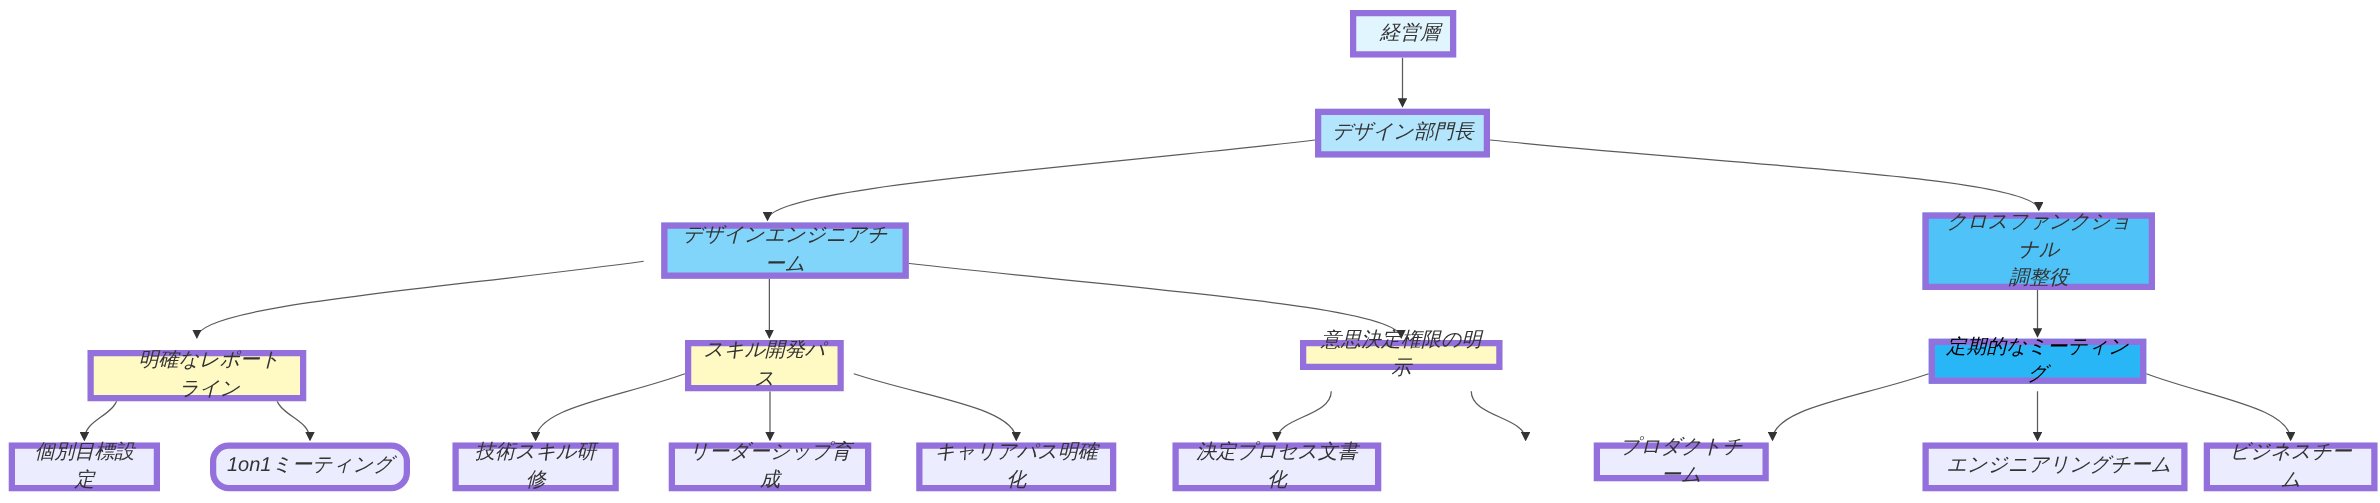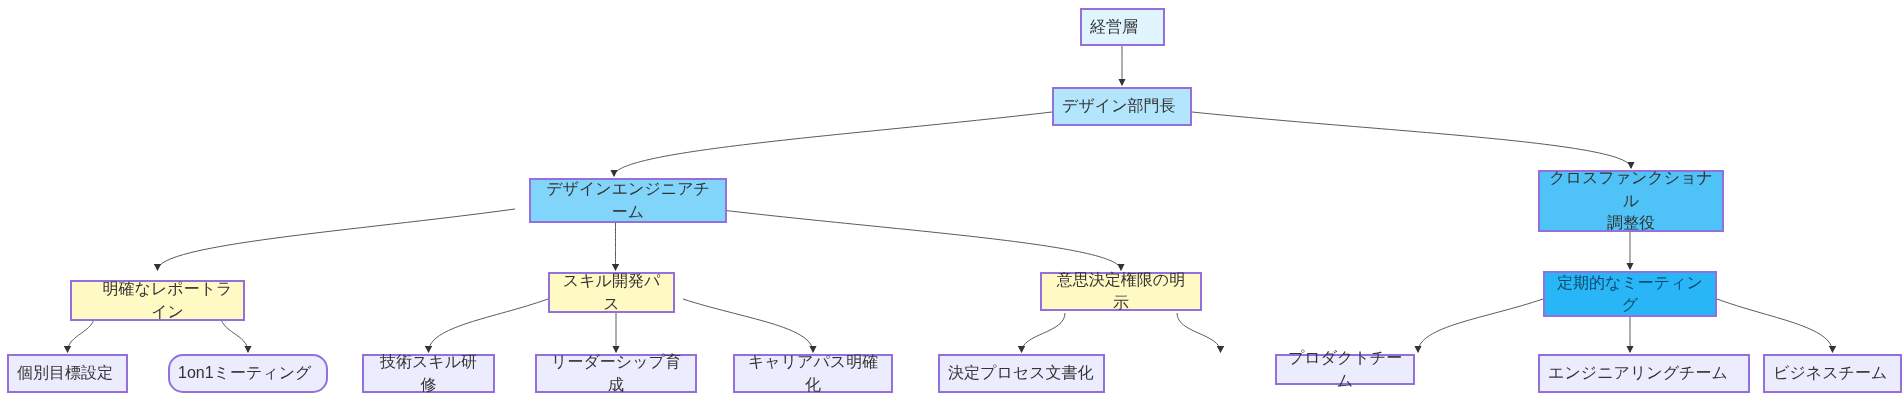--- a/index.html
+++ b/index.html
@@ -23,26 +23,27 @@
     width: 1904px;
     height: 402px;
   }
   .edge {
     fill: none;
     stroke-width: 1;
   }
   .node {
     position: absolute;
     box-sizing: border-box;
-    border: 2px solid #15803d;
+    border: 5px solid #15803d;
     display: flex;
     align-items: center;
-    justify-content: flex-start;
+    justify-content: flex-end;
     text-align: center;
     font-size: 16px;
+    font-style: italic;
   }
   .node-label {
     white-space: pre-line;
     line-height: 1.4;
     padding: 0 8px;
   }
 </style>
 </head>
 <body>
 
@@ -83,24 +84,24 @@
     <div class="node" style="left: 1538px; top: 170px; width: 186px; height: 62px; background: rgb(79, 195, 247); border-color: rgb(147, 112, 219); color: rgb(51, 51, 51);">
       <span class="node-label">クロスファンクショナル
 調整役</span>
     </div>
     <div class="node" style="left: 70px; top: 280px; width: 175px; height: 41px; background: rgb(255, 249, 196); border-color: rgb(147, 112, 219); color: rgb(51, 51, 51); padding-left: 20px;">
       <span class="node-label">明確なレポートライン</span>
     </div>
     <div class="node" style="left: 548px; top: 272px; width: 127px; height: 41px; background: rgb(255, 249, 196); border-color: rgb(147, 112, 219); color: rgb(51, 51, 51);">
       <span class="node-label">スキル開発パス</span>
     </div>
-    <div class="node" style="left: 1040px; top: 272px; width: 162px; height: 39px; background: rgb(255, 249, 196); border-color: rgb(147, 112, 219); color: rgb(51, 51, 51);">
+    <div class="node" style="left: 1040px; top: 272px; width: 162px; height: 24px; background: rgb(255, 249, 196); border-color: rgb(147, 112, 219); color: rgb(51, 51, 51);">
       <span class="node-label">意思決定権限の明示</span>
     </div>
-    <div class="node" style="left: 1543px; top: 271px; width: 174px; height: 46px; background: rgb(41, 182, 246); border-color: rgb(147, 112, 219); color: #0c4a6e;">
+    <div class="node" style="left: 1543px; top: 271px; width: 174px; height: 36px; background: rgb(41, 182, 246); border-color: rgb(147, 112, 219); color: #000000;">
       <span class="node-label">定期的なミーティング</span>
     </div>
     <div class="node" style="left: 7px; top: 354px; width: 121px; height: 39px; background: rgb(236, 236, 255); border-color: rgb(147, 112, 219); color: rgb(51, 51, 51);">
       <span class="node-label">個別目標設定</span>
     </div>
     <div class="node" style="left: 168px; top: 354px; width: 160px; height: 39px; background: rgb(236, 236, 255); border-color: rgb(147, 112, 219); color: rgb(51, 51, 51); border-radius: 15px;">
       <span class="node-label">1on1ミーティング</span>
     </div>
     <div class="node" style="left: 362px; top: 354px; width: 133px; height: 39px; background: rgb(236, 236, 255); border-color: rgb(147, 112, 219); color: rgb(51, 51, 51);">
       <span class="node-label">技術スキル研修</span>

